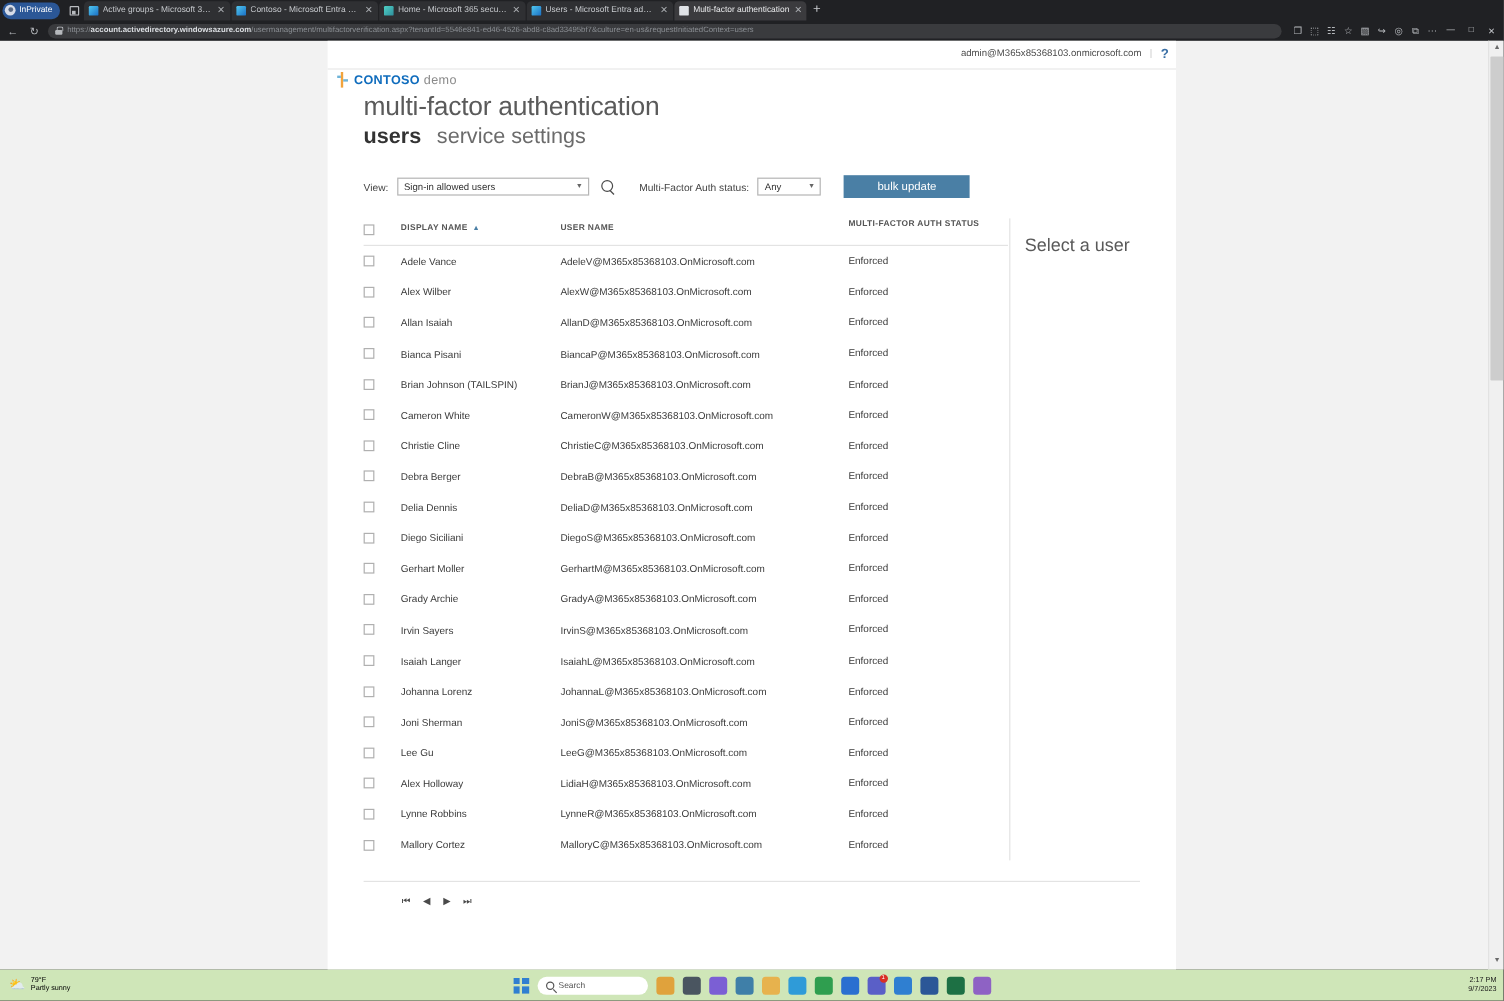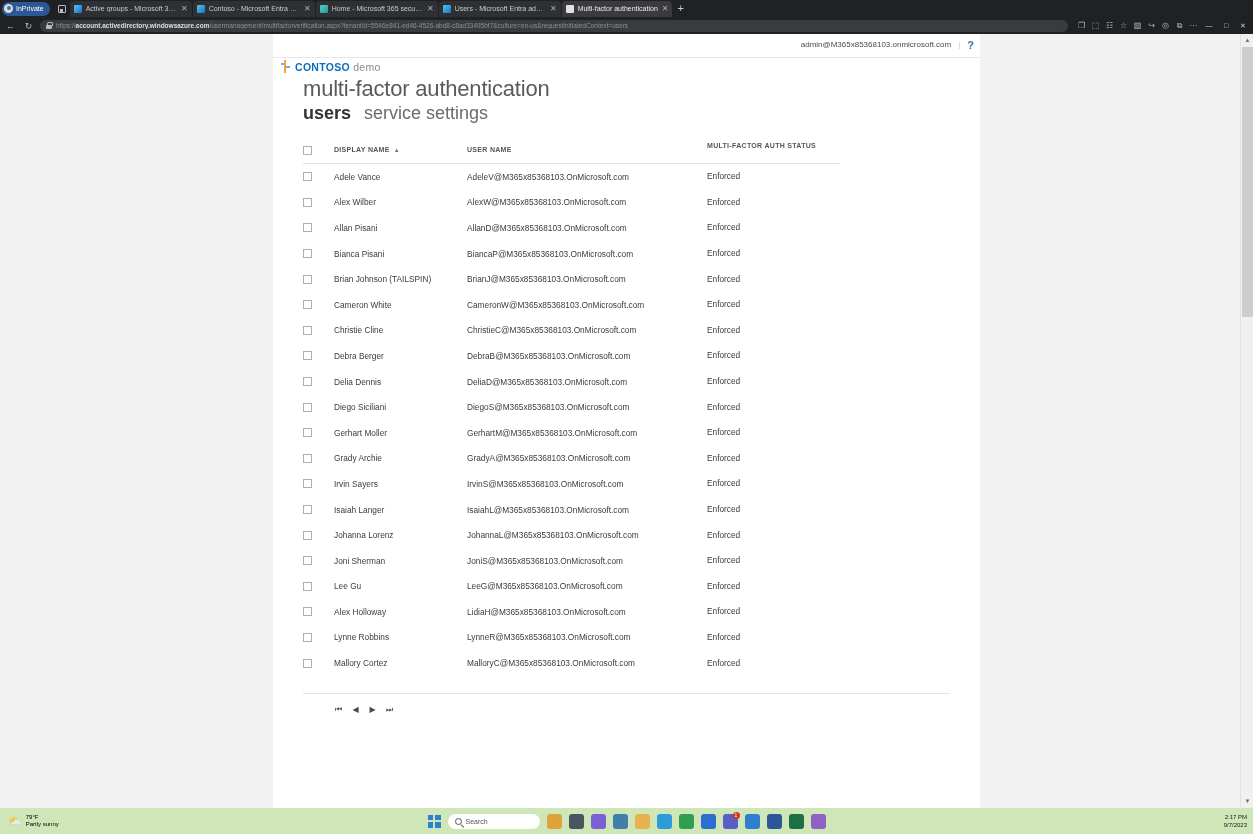--- a/index.html
+++ b/index.html
@@ -236,20 +236,34 @@
 
     <div id="content">
       <h1 id="page-title">multi-factor authentication</h1>
 
       <div id="pivot-row">
           <span class="pivot selected">users</span>
           <span class="pivot">service settings</span>
         </div>
 
 
+      <div id="filter-row">
+        <span class="flabel">View:</span>
+        <div class="sel" id="view-select">
+          <span>Sign-in allowed users</span>
+          <span class="caret">▼</span>
+        </div>
+        <span id="search-glass"></span>
+        <span class="flabel" style="margin-left:12px">Multi-Factor Auth status:</span>
+        <div class="sel" id="status-select">
+          <span>Any</span>
+          <span class="caret">▼</span>
+        </div>
+        <button id="bulk-update-btn">bulk update</button>
+      </div>
 
       <div id="table-area">
         <div id="grid">
           <div id="grid-head">
             <div class="col-chk">
               <span class="chkbox"></span>
             </div>
             <div class="col-name th">
               <span>DISPLAY NAME</span><span class="sort-caret">▲</span>
             </div>
@@ -270,21 +284,21 @@
                   <span class="chkbox"></span>
                 </div>
                 <div class="col-name cell">Alex Wilber</div>
                 <div class="col-user cell">AlexW@M365x85368103.OnMicrosoft.com</div>
                 <div class="col-status cell">Enforced</div>
               </div>
               <div class="row">
                 <div class="col-chk">
                   <span class="chkbox"></span>
                 </div>
-                <div class="col-name cell">Allan Pisani</div>
+                <div class="col-name cell">Allan Isaiah</div>
                 <div class="col-user cell">AllanD@M365x85368103.OnMicrosoft.com</div>
                 <div class="col-status cell">Enforced</div>
               </div>
               <div class="row">
                 <div class="col-chk">
                   <span class="chkbox"></span>
                 </div>
                 <div class="col-name cell">Bianca Pisani</div>
                 <div class="col-user cell">BiancaP@M365x85368103.OnMicrosoft.com</div>
                 <div class="col-status cell">Enforced</div>
@@ -413,20 +427,23 @@
                 <div class="col-chk">
                   <span class="chkbox"></span>
                 </div>
                 <div class="col-name cell">Mallory Cortez</div>
                 <div class="col-user cell">MalloryC@M365x85368103.OnMicrosoft.com</div>
                 <div class="col-status cell">Enforced</div>
               </div>
             </div>
         </div>
 
+        <div id="detail-pane">
+          <div id="detail-title">Select a user</div>
+        </div>
       </div>
 
       <div id="pager">
         <span class="pg">⏮</span>
         <span class="pg">◀</span>
         <span class="pg">▶</span>
         <span class="pg">⏭</span>
       </div>
     </div>
   </div>

